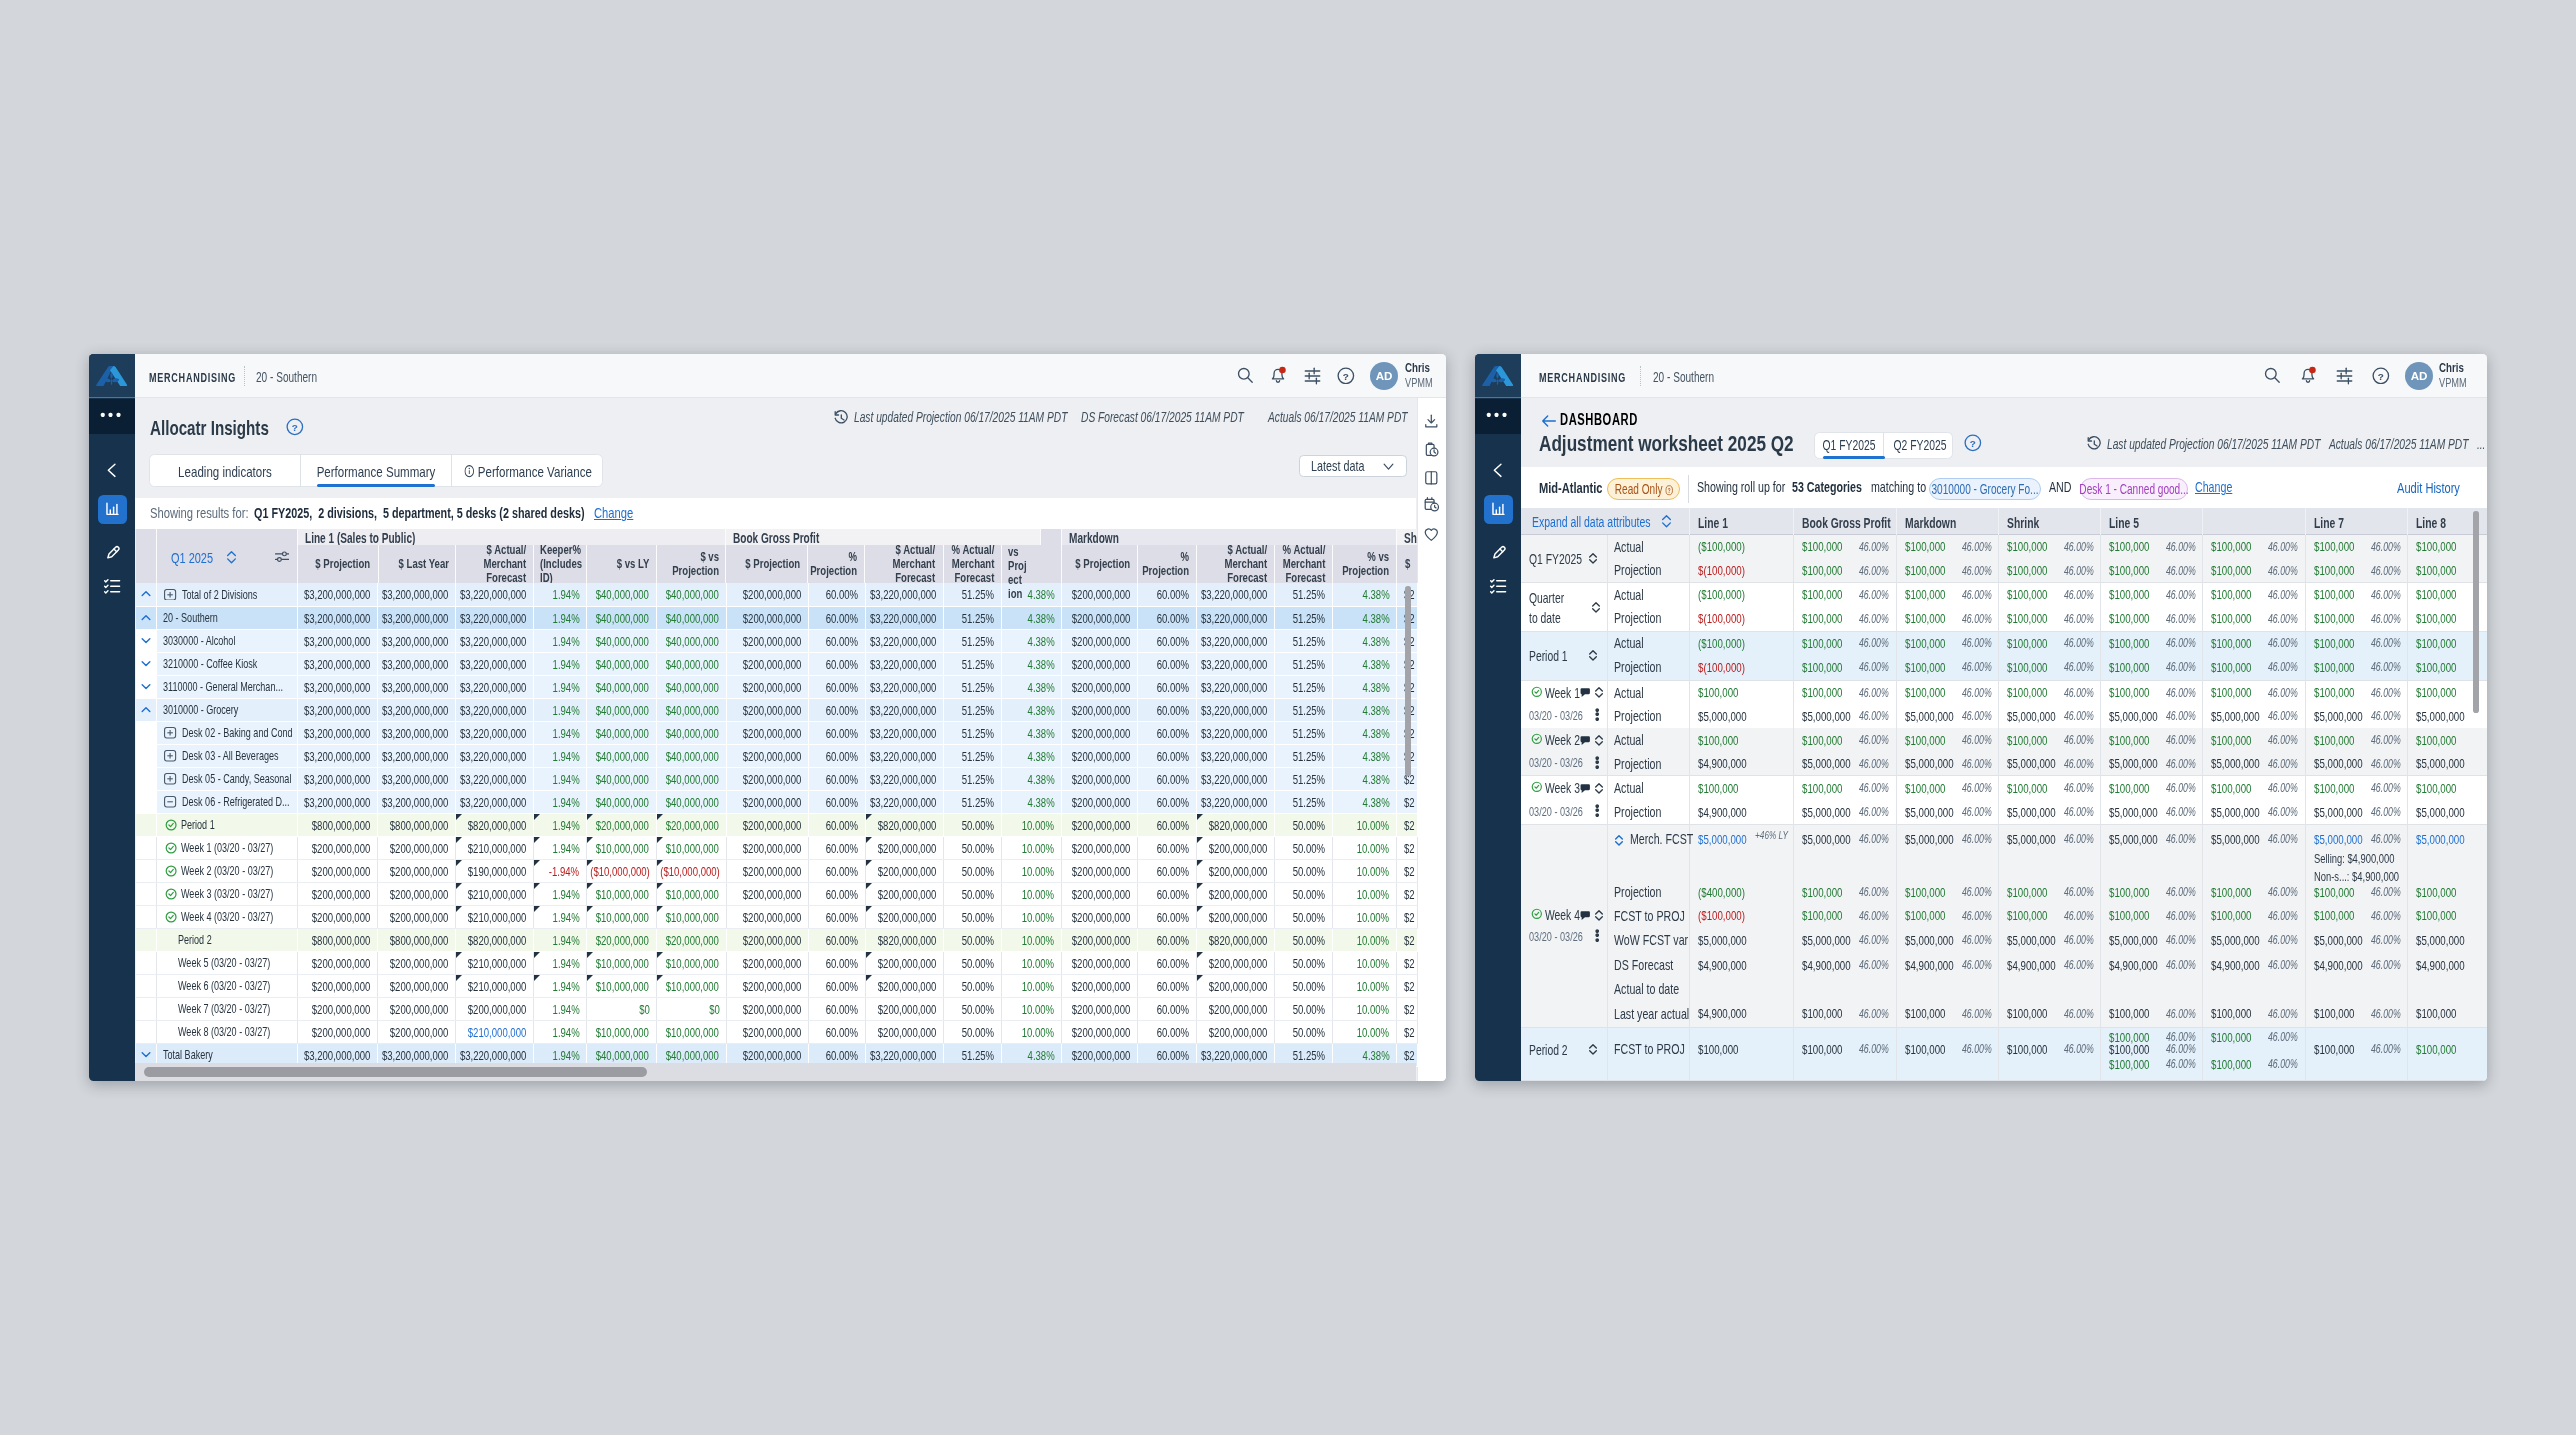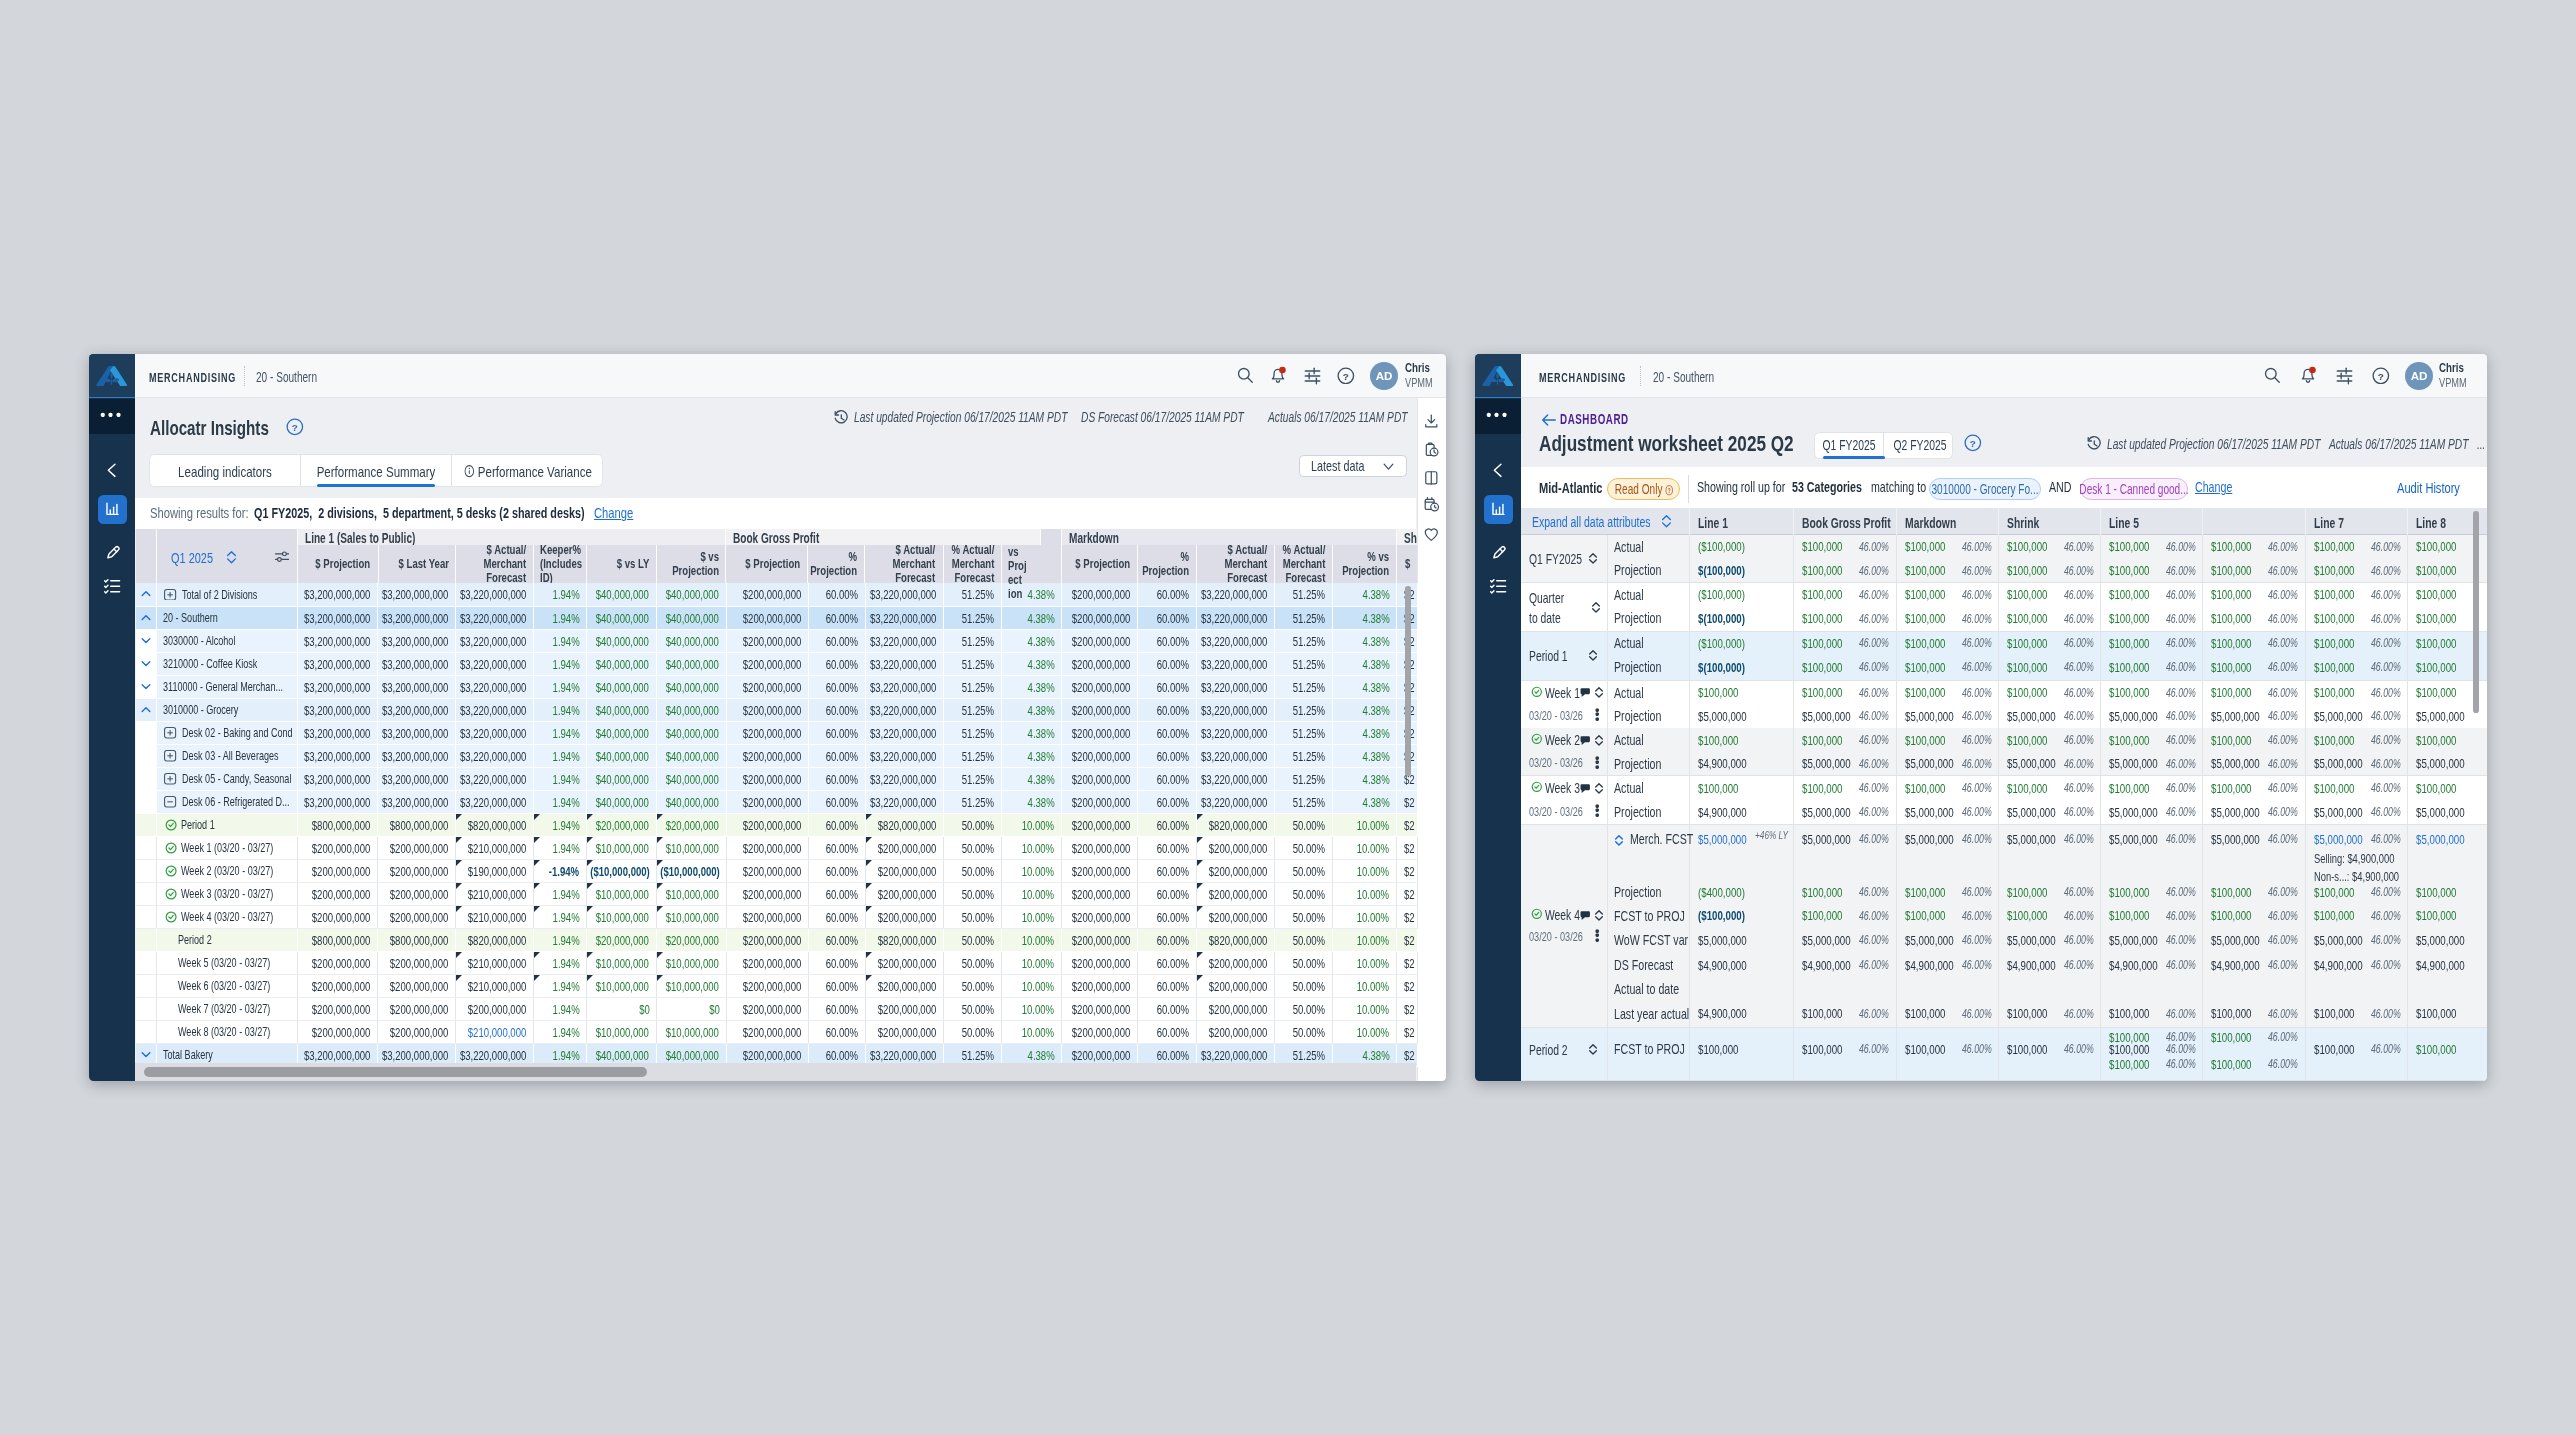--- a/index.html
+++ b/index.html
@@ -25,21 +25,21 @@
  font-size:11.6px;font-weight:bold;text-align:center;line-height:28px;}
 .uname{position:absolute;font-size:13.3px;color:#2b3a48;font-weight:bold;}
 .urole{position:absolute;font-size:12.7px;color:#5d6c7b;}
 .its{font-style:italic;color:#3e4e5c;font-size:14.4px;position:absolute;white-space:nowrap;}
 h1{position:absolute;font-size:20.5px;color:#2b3a48;font-weight:bold;white-space:nowrap;}
 .tabbox{position:absolute;background:#fff;border:0.6px solid #e0e4e9;border-radius:5.5px;}
 .tab{position:absolute;height:33px;text-align:center;font-size:15px;color:#2c3e50;}
 .tabline{position:absolute;height:2.8px;background:#1f72cf;border-radius:1.7px;}
 .drop{position:absolute;background:#fff;border:0.6px solid #ccd3da;border-radius:4.4px;font-size:14.4px;color:#2c3e50;}
 .g,table.grid td.g{color:#217a33;}
-.r,table.grid td.r{color:#0c4a6e;font-weight:bold;}
+.r,table.grid td.r{color:#b91c1c;}
 .b,table.grid td.b{color:#1f6fd1;}
 .dk{color:#26333f;}
 table.grid{border-collapse:collapse;table-layout:fixed;position:absolute;background:#fff;}
 table.grid td{border-right:0.6px solid #e3e6eb;border-bottom:0.6px solid #eaedf1;font-size:13.3px;
  color:#26333f;text-align:right;padding:0 6.6px 0 0;white-space:nowrap;position:relative;height:23px;}
 table.grid td.nm{font-size:13.3px;text-align:left;padding:0;}
 table.grid td.ch{padding:0;text-align:center;}
 tr.wrow td{background:#fff;}
 tr.divr td{background:#e9f3fd;border-right-color:#fff;border-bottom-color:#fff;}
 tr.divr td.ch{background:#fff;}
@@ -1542,21 +1542,21 @@
       <line x1="4" y1="27" x2="30" y2="27" stroke="#3d4f63" stroke-width="2.4" stroke-linecap="round" stroke-linejoin="round"></line>
       <line x1="24" y1="22" x2="24" y2="32" stroke="#3d4f63" stroke-width="2.4" stroke-linecap="round" stroke-linejoin="round"></line>
     </svg>
     <svg class="ab" style="left:897px;top:12.7px;" width="17.7" height="17.7" viewBox="0 0 32 32" fill="none">
       <circle cx="16" cy="16" r="14" stroke="#3d4f63" stroke-width="2.4" stroke-linecap="round"></circle>
       <text x="16" y="23" text-anchor="middle" font-size="18" font-weight="bold" fill="#3d4f63" font-family="Liberation Sans">?</text>
     </svg>
     <div class="avatar" style="left:930px;top:7.7px;">AD</div>
     <div class="uname" style="left:964px;top:5.5px;"><span class="tL" style="transform:scaleX(0.73);">Chris</span></div>
     <div class="urole" style="left:964px;top:22px;"><span class="tL" style="transform:scaleX(0.73);">VPMM</span></div>
-    <div class="ab" style="left:66px;top:57px;font-size:14px;font-weight:bold;letter-spacing:0.8px;color:#4c1d95;"><svg width="15.5" height="12" viewBox="0 0 28 22" style="vertical-align:-1.7px;margin-right:3.3px;">
+    <div class="ab" style="left:66px;top:57px;font-size:16px;font-weight:bold;letter-spacing:0.8px;color:#000000;"><svg width="15.5" height="12" viewBox="0 0 28 22" style="vertical-align:-1.7px;margin-right:3.3px;">
         <path d="M12 2 L3 11 L12 20 M3 11 H26" stroke="#1c6fd1" stroke-width="2.6" fill="none" stroke-linecap="round" stroke-linejoin="round"></path>
       </svg><span class="tL" style="transform:scaleX(0.7);">DASHBOARD</span></div>
     <h1 style="left:64px;top:77px;font-size:22px;"><span class="tL" style="transform:scaleX(0.78);">Adjustment worksheet 2025 Q2</span></h1>
     <div class="tabbox" style="left:339px;top:78px;width:139px;height:26.5px;background:#fff;"></div>
     <div class="ab" style="left:339px;top:78px;width:70px;font-size:14.4px;color:#2c3e50;border-right:0.6px solid #dde2e7;height:26.5px;">
       <span class="tCC" style="transform:translate(-50%,-50%) scaleX(0.72);">Q1 FY2025</span>
     </div>
     <div class="ab" style="left:410px;top:78px;width:69px;font-size:14.4px;color:#2c3e50;height:26.5px;">
       <span class="tCC" style="transform:translate(-50%,-50%) scaleX(0.72);">Q2 FY2025</span>
     </div>

